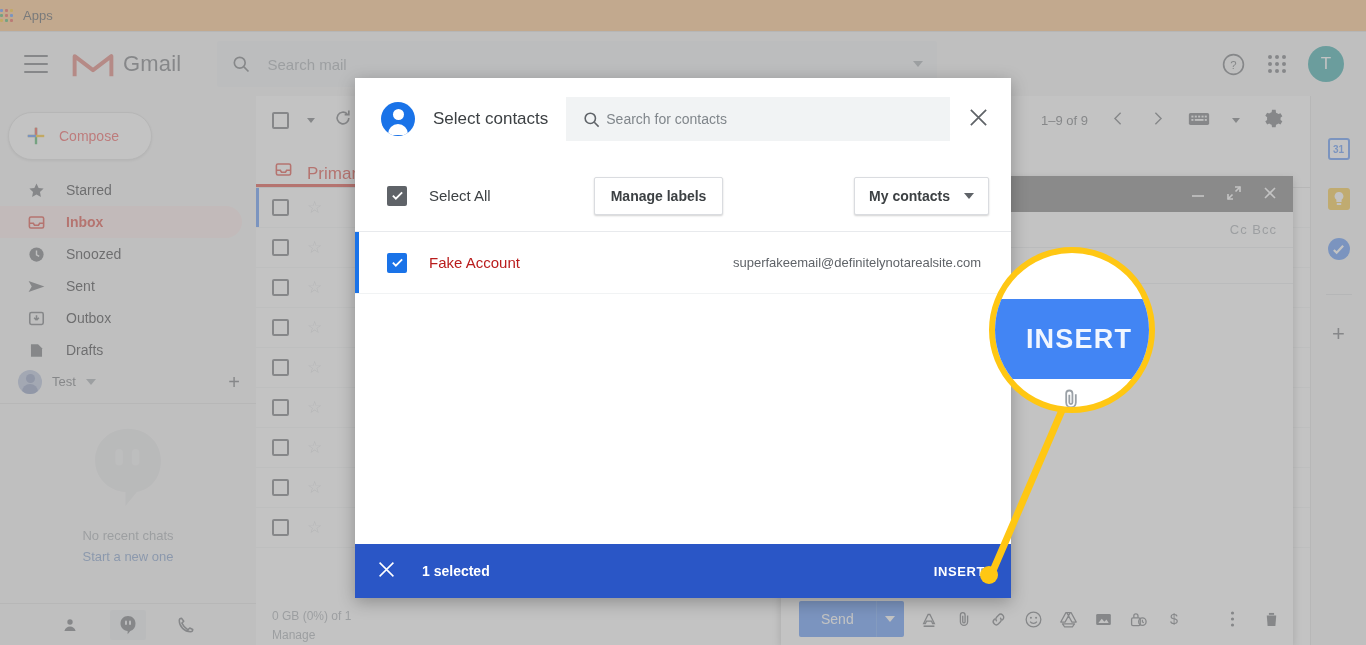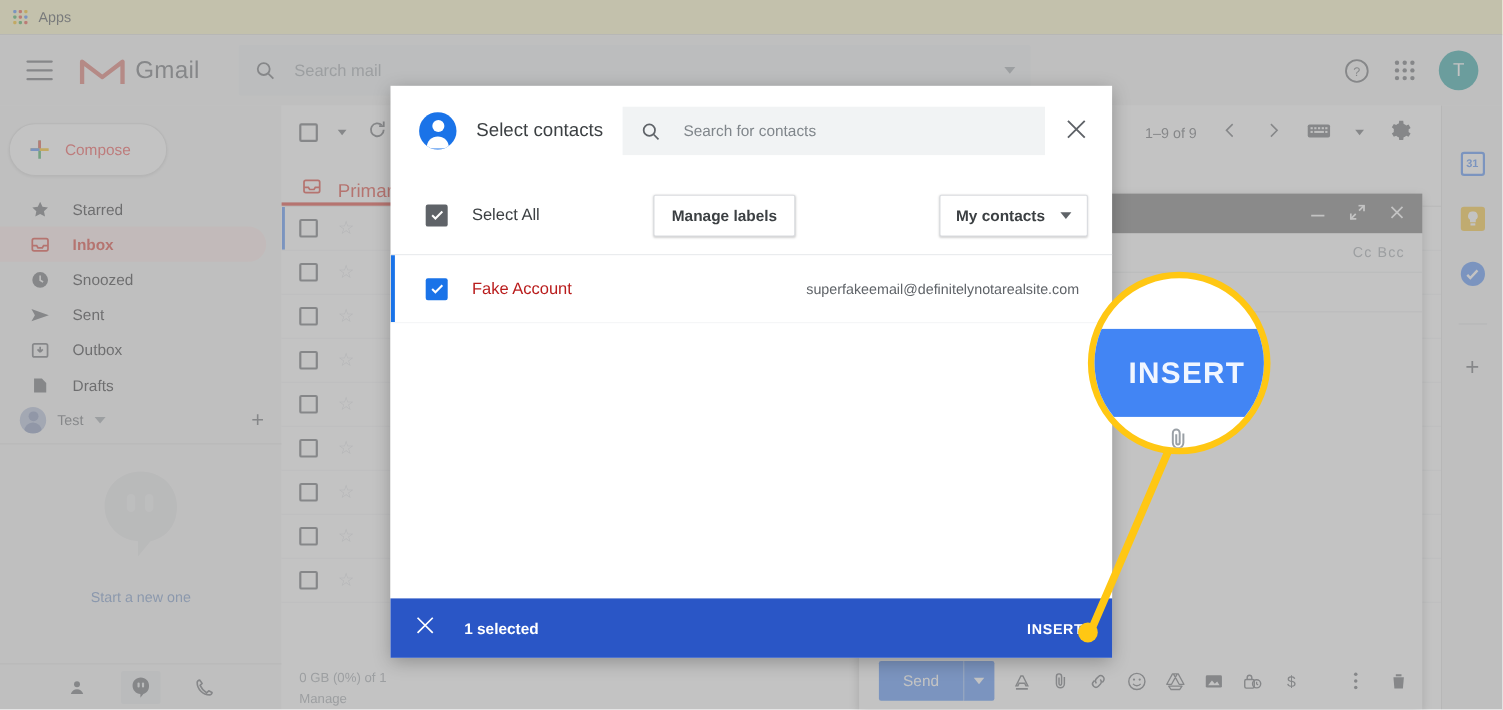--- a/index.html
+++ b/index.html
@@ -15,22 +15,22 @@
   #gmail-layer { position: absolute; inset: 0; }
   #dim-overlay {
     position: absolute; inset: 0;
     background: rgba(158,158,158,0.62);
     z-index: 40; pointer-events: none;
   }
 
   
   .apps-bar {
     position: absolute; top: 0; left: 0; width: 1366px; height: 32px;
-    background: #fef9c3; border-bottom: 1px solid #dcdcdc;
-    display: flex; align-items: center; padding-left: 12px; gap: 10px;
+    background: #fdba74; border-bottom: 1px solid #dcdcdc;
+    display: flex; align-items: center; gap: 10px;
   }
   .apps-grid { display: grid; grid-template-columns: repeat(3, 3px); grid-gap: 2px; }
   .apps-grid i { width: 3px; height: 3px; border-radius: 1px; display: block; }
   .apps-label { font-size: 13px; color: #3c4043; }
 
   
   .gm-header {
     position: absolute; top: 32px; left: 0; width: 1366px; height: 64px;
     background: #f5f5f5; display: flex; align-items: center;
   }
@@ -147,21 +147,21 @@
   .dialog {
     position:absolute; top:78px; left:355px; width:656px; height:520px;
     background:#fff; box-shadow: 0 4px 16px rgba(0,0,0,.28); z-index: 60;
     display:flex; flex-direction:column;
   }
   .dlg-top { height:82px; display:flex; align-items:center; padding:0 22px 0 26px; gap:18px; }
   .dlg-avatar { width:34px;height:34px;border-radius:50%;background:#1a73e8;position:relative;overflow:hidden;}
   .dlg-avatar::before{content:"";position:absolute;width:11px;height:11px;border-radius:50%;background:#fff;top:7px;left:11.5px;}
   .dlg-avatar::after{content:"";position:absolute;width:20px;height:11px;border-radius:10px 10px 0 0;background:#fff;bottom:1px;left:7px;}
   .dlg-title { font-size:17px; color:#3c4043; white-space:nowrap; }
-  .dlg-search { flex:1; height:44px; background:#f1f3f4; display:flex; align-items:center; gap:20px; padding:0 16px; }
+  .dlg-search { flex:1; height:44px; background:#f1f3f4; display:flex; align-items:center; gap:5px; padding:0 16px; }
   .dlg-search input { flex:1;border:0;background:transparent;outline:none;font-size:14px;color:#5f6368;font-family:inherit;}
   .dlg-search input::placeholder{ color:#80868b; }
   .dlg-x { color:#5f6368; font-size:22px; cursor:pointer; line-height:1; }
   .dlg-sub { height:72px; display:flex; align-items:center; padding:0 22px 0 32px; border-bottom:1px solid #e8eaed; }
   .cb-filled { width:20px;height:20px;border-radius:2px; display:flex;align-items:center;justify-content:center;color:#fff;font-size:14px;}
   .selall-label { font-size:15px; color:#3c4043; margin-left:22px; }
   .manage-btn {
     margin-left: 103px; height:38px; background:#fff; border:1px solid #dadce0; border-radius:2px;
     box-shadow:0 1px 2px rgba(0,0,0,.18); padding:0 16px; display:flex; align-items:center;
     font-size:14px; color:#3c4043; font-weight:bold; cursor:pointer;
@@ -334,20 +334,21 @@
         <span class="caret-down" style="border-top-color:#9aa0a6"></span>
         <span class="acct-plus">+</span>
       </div>
 
       <div class="chat-empty">
         <svg class="hangout-ico" viewBox="0 0 60 66">
           <path d="M30 2C15 2 4 13 4 27c0 13 10 24 24 25l0 11 9-11c13-3 19-13 19-25C56 13 45 2 30 2z" fill="#c9cccf"></path>
           <rect x="20" y="18" width="6" height="13" rx="3" fill="#e8eaed"></rect>
           <rect x="33" y="18" width="6" height="13" rx="3" fill="#e8eaed"></rect>
         </svg>
+        <div class="chat-none">No recent chats</div>
         <div class="chat-new">Start a new one</div>
       </div>
 
       <div class="chat-tools">
         <span class="chat-tool">
           <svg width="18" height="18" viewBox="0 0 24 24">
               <circle cx="12" cy="8" r="3.6" fill="currentColor"></circle>
               <path d="M4.5 20c1-4 4-6 7.5-6s6.5 2 7.5 6z" fill="currentColor"></path>
             </svg>
         </span>

